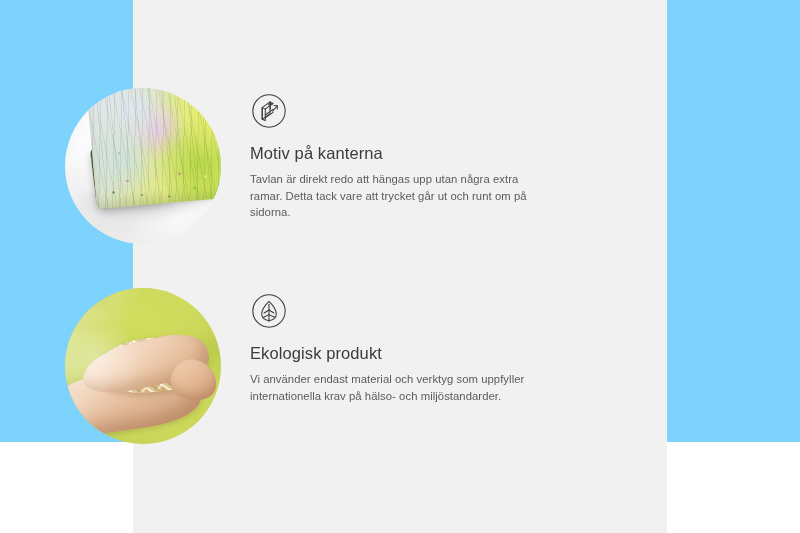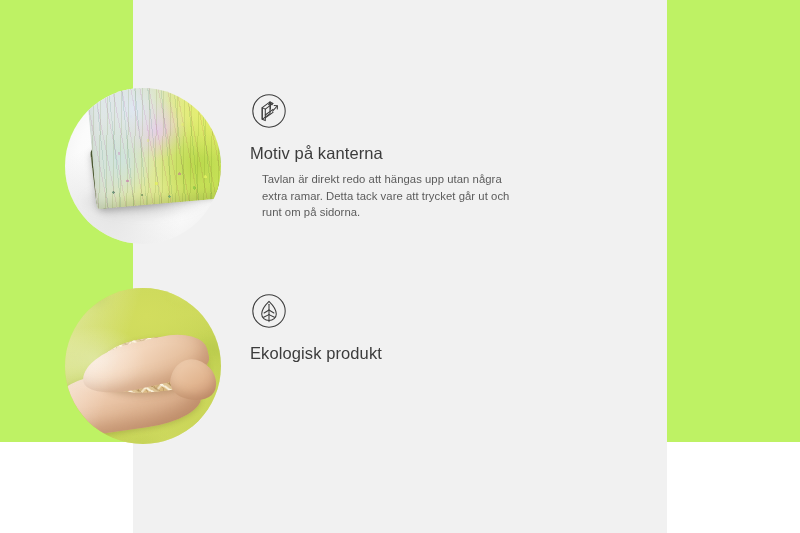--- a/index.html
+++ b/index.html
@@ -11,21 +11,21 @@
     height: 533px;
     overflow: hidden;
     background: #ffffff;
     font-family: "Liberation Sans", sans-serif;
   }
 
   #stage {
     position: relative;
     width: 800px;
     height: 442px;
-    background: #bef264;
+    background: #7dd3fc;
   }
 
   
   #panel {
     position: absolute;
     left: 133px;
     top: 0;
     width: 534px;
     height: 533px;
     background: #f1f1f1;
@@ -299,21 +299,21 @@
 
   .feature-title {
     margin: 14px 0 0 0;
     font-size: 16.5px;
     font-weight: 400;
     line-height: 1.2;
     color: #3c3c3c;
     letter-spacing: .1px;
   }
   .feature-body {
-    margin: 7px 0 0 12px;
+    margin: 7px 0 0 0;
     font-size: 11.3px;
     font-weight: 400;
     line-height: 1.48;
     color: #5b5b5b;
     letter-spacing: .05px;
   }
 </style>
 </head>
 <body>
 
@@ -374,16 +374,17 @@
 
           <path d="M19 12.2 L19 29.6"></path>
 
           <path d="M19 18.0 L14.1 21.0"></path>
           <path d="M19 18.0 L23.9 21.0"></path>
           <path d="M19 22.6 L13.6 25.3"></path>
           <path d="M19 22.6 L24.4 25.3"></path>
         </svg>
       </div>
       <h2 class="feature-title">Ekologisk produkt</h2>
+      <p class="feature-body">Vi använder endast material och verktyg som uppfyller internationella krav på hälso- och miljöstandarder.</p>
     </div>
   </div>
 
 </div>
 
 </body></html>

